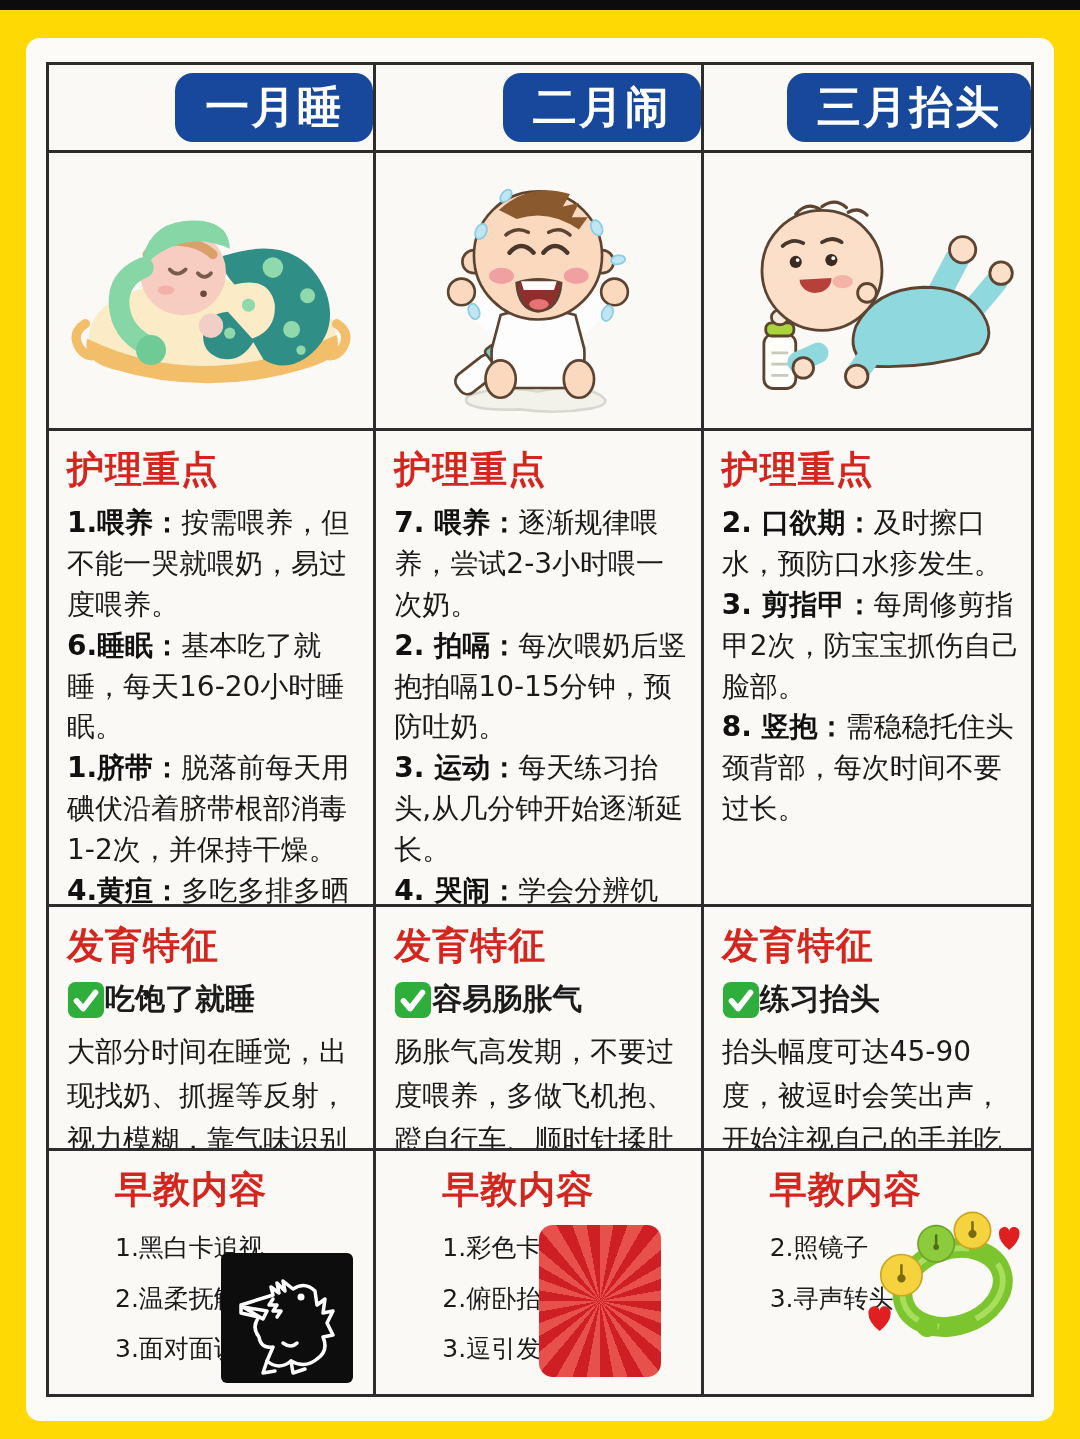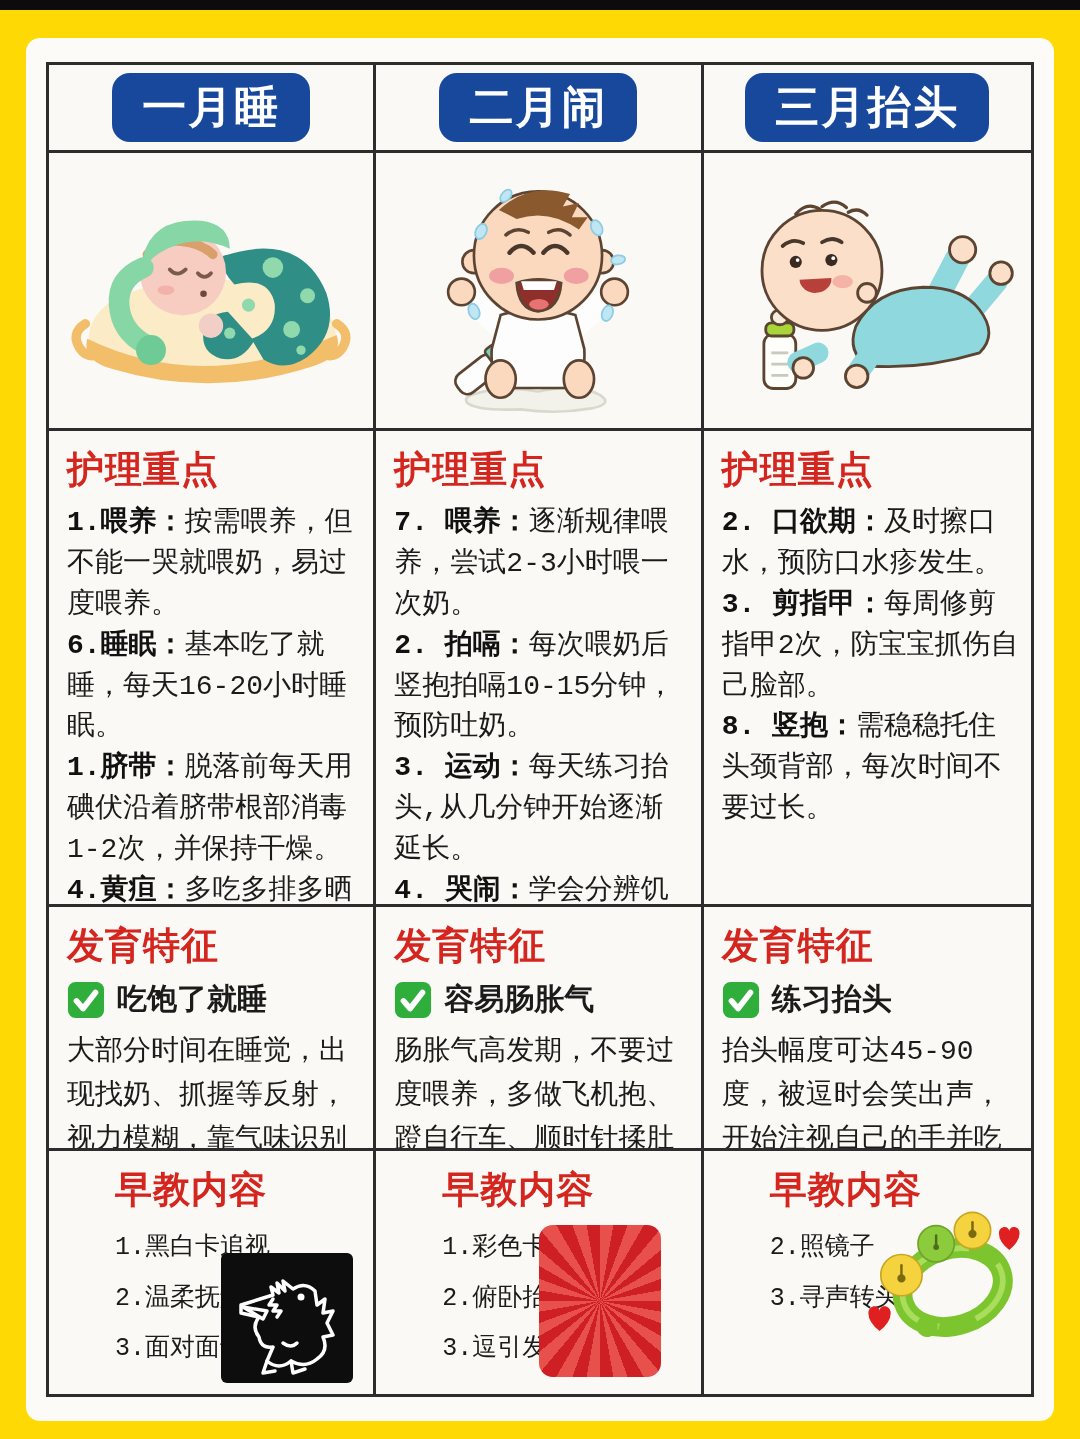--- a/index.html
+++ b/index.html
@@ -21,39 +21,39 @@
     display:grid;
     grid-template-columns:1fr 1fr 1fr;
     grid-template-rows:88px 278px 476px 244px 1fr;
     background:#FAF9F5;
   }
   .cell { position:relative; border-right:3px solid #2d2d2d; border-bottom:3px solid #2d2d2d; overflow:hidden; }
   .cell.last-col { border-right:none; }
   .cell.last-row { border-bottom:none;margin-left:48px; }
 
   
-  .hcell { display:flex; align-items:center; justify-content:center; }
+  .hcell { display:flex; align-items:center; justify-content:flex-end; }
   .pill {
     background:#17489B; color:#fff; font-weight:bold;
     font-size:44px; letter-spacing:2px;
     padding:10px 30px; border-radius:18px; line-height:1.1;
     white-space:nowrap;
   }
 
   
   .icell { display:flex; align-items:center; justify-content:center; }
   .icell svg { display:block; }
 
   
-  .sect { padding:14px 11px 8px 18px;font-family:Liberation Mono, monospace; }
+  .sect { padding:14px 11px 8px 18px; }
   .sect-title { color:#D4261F; font-weight:bold; font-size:37px; margin-bottom:8px; letter-spacing:1px; }
   .care-item { font-size:28px; line-height:1.46; color:#1b1b1b; }
   .care-item b { font-weight:bold; color:#111; }
 
-  .check-row { display:flex; align-items:center; gap:12px; margin:8px 0 10px 0; }
+  .check-row { display:flex; align-items:center; margin:8px 0 10px 0; }
   .check-row .ck { flex:0 0 auto; width:38px; height:38px; }
   .check-label { font-size:30px; font-weight:bold; color:#1b1b1b; }
   .dev-text { font-size:28px; line-height:1.58; color:#1b1b1b; }
 
   .edu-list { list-style:none; margin-top:2px; }
   .edu-list li { font-size:25px; line-height:2.02; color:#1b1b1b; white-space:nowrap; }
 
   .edu-card-black {
     position:absolute; right:20px; top:102px; width:132px; height:130px;
     background:#0d0d0d; border-radius:6px;

